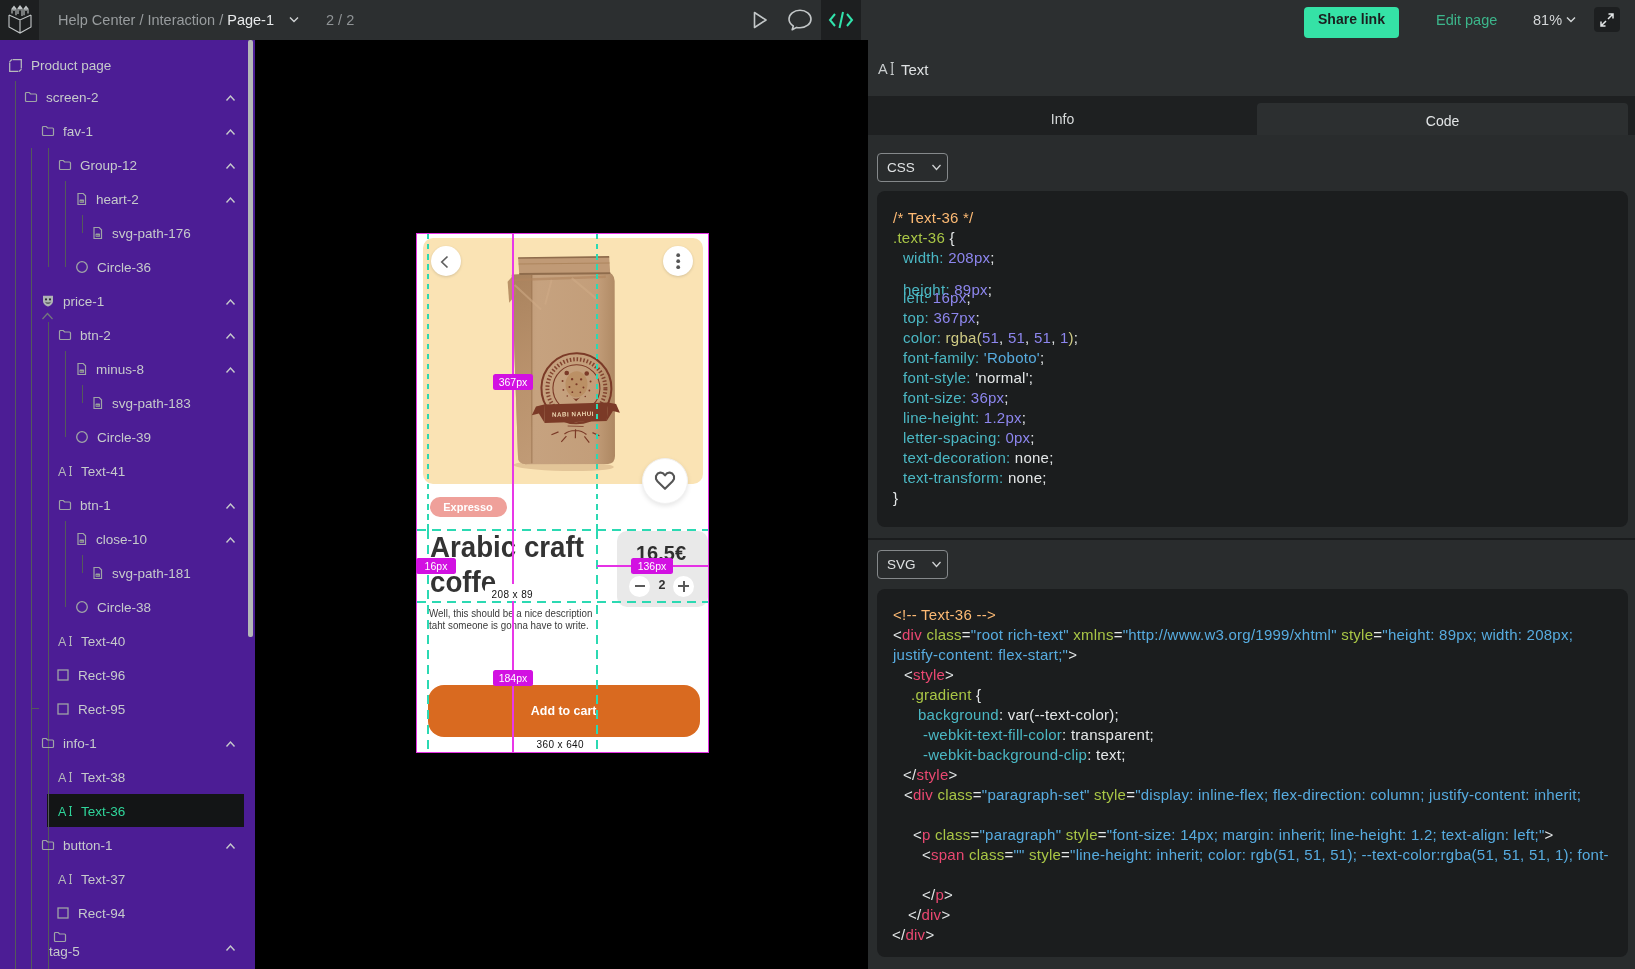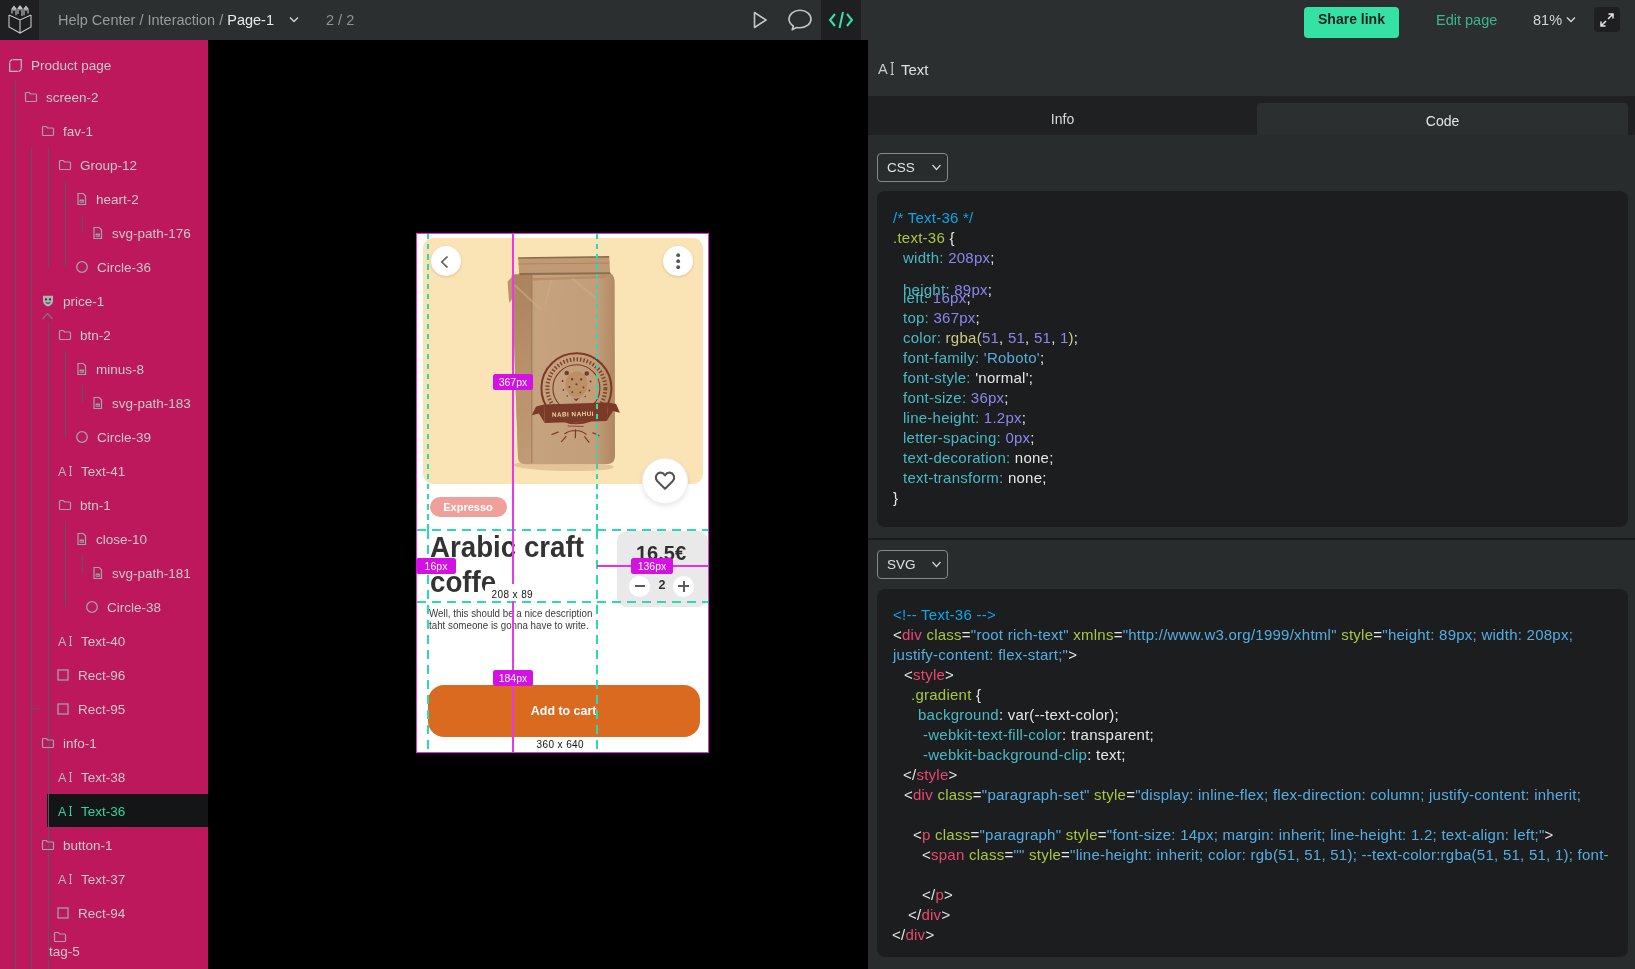--- a/index.html
+++ b/index.html
@@ -1,26 +1,26 @@
 <!DOCTYPE html>
 <html><head><meta charset="utf-8">
 <style>
 *{margin:0;padding:0;box-sizing:border-box}
 html,body{width:1635px;height:969px;overflow:hidden;background:#000;font-family:"Liberation Sans",sans-serif;}
 .abs{position:absolute}
 #topbar{position:absolute;left:0;top:0;width:1635px;height:40px;background:#2c2f30;}
-#sidebar{position:absolute;left:0;top:40px;width:208px;height:929px;background:#be185d;overflow:hidden}
+#sidebar{position:absolute;left:0;top:40px;width:255px;height:929px;background:#4c1d95;overflow:hidden}
 #canvas{position:absolute;left:255px;top:40px;width:613px;height:929px;background:#000;overflow:hidden}
 #rpanel{position:absolute;left:868px;top:40px;width:767px;height:929px;background:#292c2d;overflow:hidden}
 .row{position:absolute;height:34px;display:flex;align-items:center;color:#c6cacb;font-size:13.5px;white-space:nowrap}
 .rlab{margin-left:8px}
 .tline{position:absolute;width:1px;background:#54595b}
 .chev{position:absolute;width:13px;height:13px}
 .code{position:absolute;height:20px;line-height:20px;white-space:pre;font-size:15px;letter-spacing:0.25px;color:#e4e7e8}
-.cm{color:#0ea5e9}.sel{color:#a9c646}.pr{color:#4bb8c4}.vl{color:#8d86ee}.st{color:#57ace0}.fn{color:#cfcb84}.wh{color:#e4e7e8}.tg{color:#ea4871}
+.cm{color:#fdba74}.sel{color:#a9c646}.pr{color:#4bb8c4}.vl{color:#8d86ee}.st{color:#57ace0}.fn{color:#cfcb84}.wh{color:#e4e7e8}.tg{color:#ea4871}
 .mlab{position:absolute;background:#d211e2;color:#fff;font-size:10.5px;font-weight:400;border-radius:2.5px;height:16px;line-height:16px;text-align:center;z-index:30}
 </style></head><body>
 
 <div id="topbar">
 <div class="abs" style="left:0;top:0;width:39px;height:40px;background:#1d1f20"></div>
 <svg class="abs" style="left:6px;top:5px" width="28" height="30" viewBox="0 0 28 30" fill="none" stroke="#c2c6c7" stroke-width="1.1">
 <path d="M3 10 L14 15 L25 10 M3 10 L3 22 L14 28 L25 22 L25 10 M14 15 L14 28"></path>
 <path d="M6 8.5 L6 4 L8 1.5 L10 4 L10 10.3 M8 2 L8 6 M6 4 L10 4"></path>
 <path d="M12 9 L12 3.5 L14 1 L16 3.5 L16 11 M14 1.5 L14 5.5 M12 3.5 L16 3.5"></path>
 <path d="M18 10.3 L18 4 L20 1.5 L22 4 L22 8.5 M20 2 L20 6 M18 4 L22 4"></path>
@@ -213,21 +213,21 @@
 <div class="row" style="left:91px;top:516px;">
       <svg width="13" height="14" viewBox="0 0 13 14" fill="none">
         <path d="M3 1.5 H8.2 L10.5 3.8 V12.5 H3 Z" stroke="#9fa4a6" stroke-width="1.2"></path>
         <rect x="4.6" y="7.6" width="4.4" height="3.2" rx="0.6" fill="#9fa4a6"></rect>
         <circle cx="5.7" cy="9.2" r="0.45" fill="#2c2f30"></circle>
         <circle cx="6.8" cy="9.2" r="0.45" fill="#2c2f30"></circle>
         <circle cx="7.9" cy="9.2" r="0.45" fill="#2c2f30"></circle>
       </svg>
       <span class="rlab">svg-path-181</span>
     </div>
-<div class="row" style="left:85px;top:550px;">
+<div class="row" style="left:75px;top:550px;">
       <svg width="14" height="14" viewBox="0 0 14 14" fill="none" stroke="#9fa4a6" stroke-width="1.3">
         <circle cx="7" cy="7" r="5.3"></circle>
       </svg>
       <span class="rlab">Circle-38</span>
     </div>
 <div class="row" style="left:58px;top:584px;">
       <svg width="15" height="14" viewBox="0 0 15 14" fill="none">
         <text x="0" y="11.5" font-family="Liberation Sans" font-size="12.5" fill="#b4b9ba">A</text>
         <path d="M11.2 2.5 H13.8 M12.5 2.5 V11.5 M11.2 11.5 H13.8" stroke="#b4b9ba" stroke-width="1.1"></path>
       </svg>

